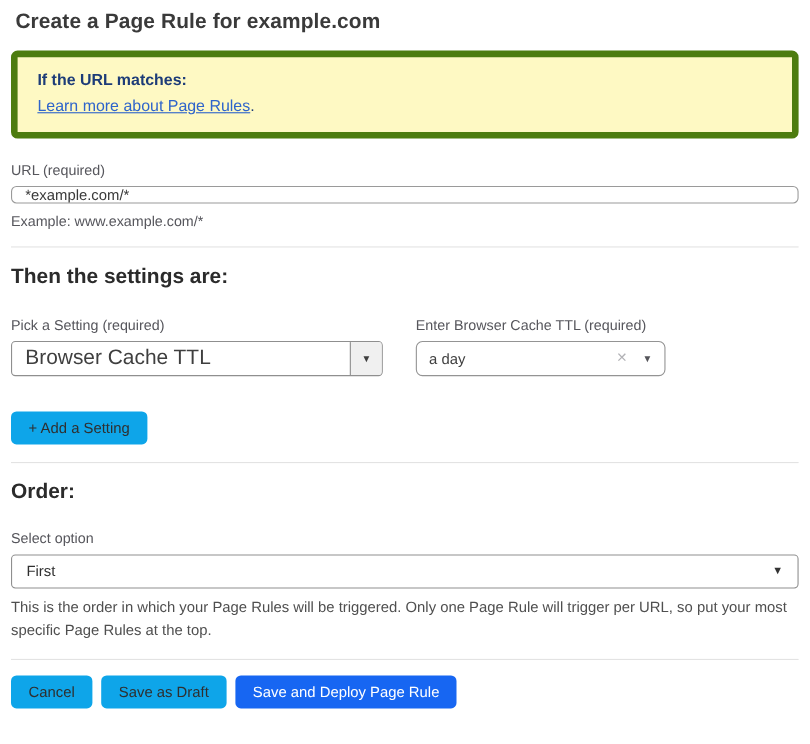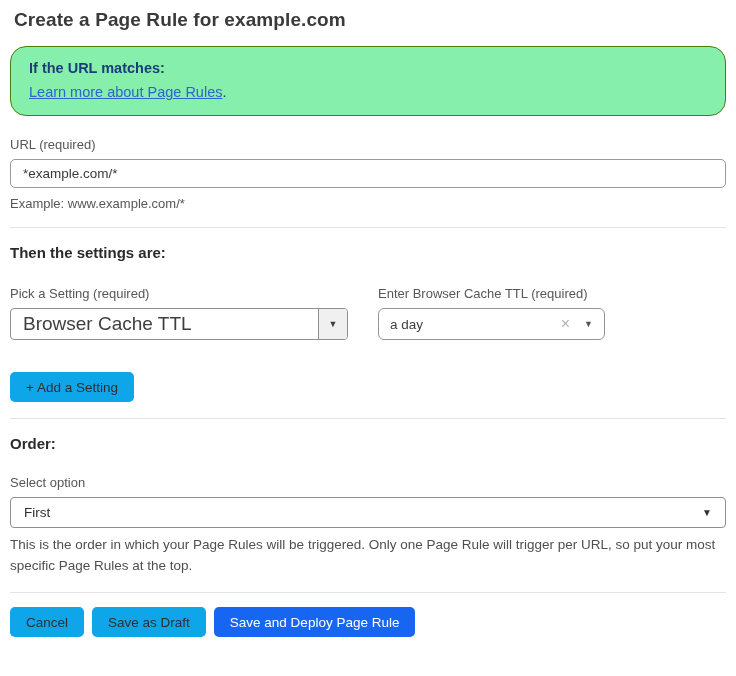--- a/index.html
+++ b/index.html
@@ -15,23 +15,23 @@
 
   .page-title {
     margin: 0 4px 15px;
     font-size: 19px;
     font-weight: 700;
     color: #3a3a3a;
     letter-spacing: 0.1px;
   }
 
   .info-box {
-    background: #86efac;
-    border: 1px solid #4d7c0f;
-    border-radius: 16px;
+    background: #fef9c3;
+    border: 6px solid #4d7c0f;
+    border-radius: 6px;
     padding: 9px 18px 11px;
     color: #1d3c78;
     font-size: 14.5px;
     line-height: 24px;
     margin-bottom: 21px;
   }
   .info-box .info-heading { font-weight: 700; }
   .info-box a.info-link {
     color: #2e64cb;
     text-decoration: underline;
@@ -41,21 +41,21 @@
   .field-label {
     display: block;
     font-size: 13px;
     color: #56565c;
     margin: 0 0 7px;
   }
 
   .url-input {
     display: block;
     width: 100%;
-    height: 29px;
+    height: 16px;
     border: 1px solid #9a9a9a;
     border-radius: 5px;
     padding: 0 12px;
     font-family: "Liberation Sans", sans-serif;
     font-size: 13.5px;
     color: #3a3a3a;
     outline: none;
     background: #fff;
   }
   .field-help {
@@ -64,21 +64,21 @@
     margin-top: 8px;
   }
 
   hr.divider {
     border: none;
     border-top: 1px solid #e3e3e3;
     margin: 16px 0 0;
   }
 
   .section-heading {
-    font-size: 15px;
+    font-size: 19px;
     font-weight: 700;
     color: #2b2b2b;
     margin: 16px 0 0;
   }
 
   .settings-row {
     display: flex;
     gap: 30px;
     margin-top: 25px;
   }

